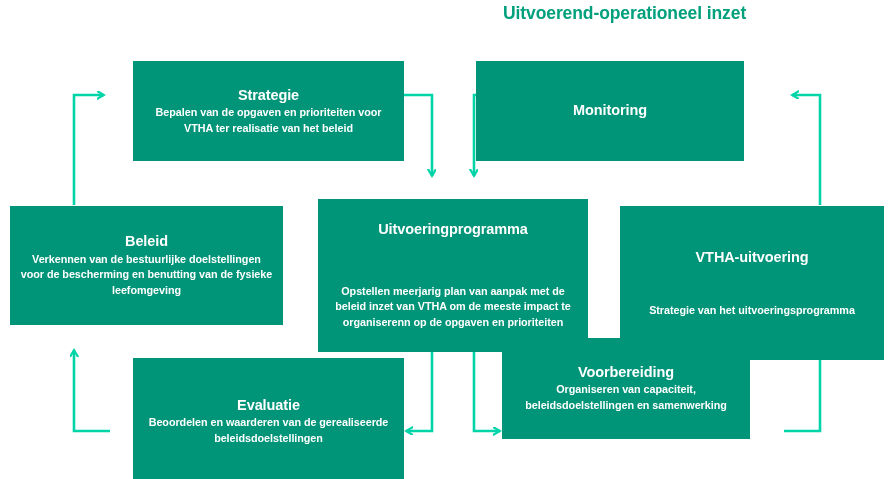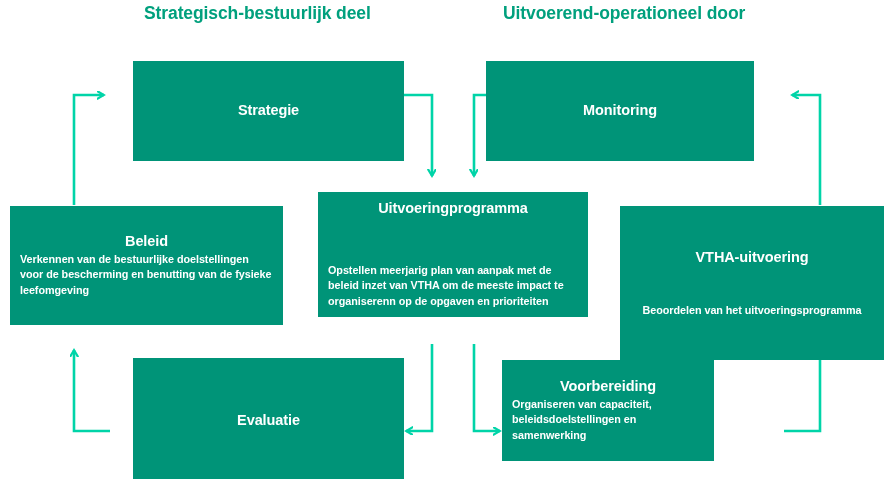--- a/index.html
+++ b/index.html
@@ -36,21 +36,21 @@
     white-space: nowrap;
   }
   .pbox {
     position: absolute;
     background: #009478;
     color: #ffffff;
     display: flex;
     flex-direction: column;
     align-items: center;
     justify-content: center;
-    text-align: left;
+    text-align: center;
     box-sizing: border-box;
     padding: 4px 10px;
   }
   .pbox .ttl {
     font-size: 14.5px;
     font-weight: bold;
     line-height: 1.25;
     margin-bottom: 1px;
     letter-spacing: -0.1px;
   }
@@ -110,48 +110,49 @@
 
     <g>
       <path d="M110,431 L74,431 L74,350" fill="none" stroke="#00d4a8" stroke-width="2.6" stroke-linecap="butt" stroke-linejoin="miter" marker-end="url(#ah-up)"></path>
     </g>
 
     <g>
       <path d="M784,431 L820,431 L820,350" fill="none" stroke="#00d4a8" stroke-width="2.6" stroke-linecap="butt" stroke-linejoin="miter" marker-end="url(#ah-up)"></path>
     </g>
   </svg>
 
-  <div class="col-title" style="left:144px; top:3px;">Strategisch-bestuurlijk deel</div>
-  <div class="col-title" style="left:503px; top:3px;">Uitvoerend-operationeel door</div>
+  <div class="col-title" style="left:503px; top:3px;">Uitvoerend-operationeel inzet</div>
 
   <div class="pbox" style="left:133px; top:61px; width:271px; height:100px;">
     <div class="ttl">Strategie</div>
+    <div class="dsc">Bepalen van de opgaven en prioriteiten voor VTHA ter realisatie van het beleid</div>
   </div>
 
-  <div class="pbox" style="left:486px; top:61px; width:268px; height:100px;">
+  <div class="pbox" style="left:476px; top:61px; width:268px; height:100px;">
     <div class="ttl">Monitoring</div>
   </div>
 
   <div class="pbox" style="left:10px; top:206px; width:273px; height:119px;">
     <div class="ttl">Beleid</div>
     <div class="dsc">Verkennen van de bestuurlijke doelstellingen voor de bescherming en benutting van de fysieke leefomgeving</div>
   </div>
 
-  <div class="pbox wide-desc" style="left:318px; top:192px; width:270px; height:125px;gap:44px;">
+  <div class="pbox wide-desc" style="left:318px; top:199px; width:270px; height:153px;gap:44px;">
     <div class="ttl">Uitvoeringprogramma</div>
     <div class="dsc">Opstellen meerjarig plan van aanpak met de beleid inzet van VTHA om de meeste impact te organiserenn op de opgaven en prioriteiten</div>
   </div>
 
   <div class="pbox" style="left:620px; top:206px; width:264px; height:154px;gap:36px;">
     <div class="ttl">VTHA-uitvoering</div>
-    <div class="dsc">Beoordelen van het uitvoeringsprogramma</div>
+    <div class="dsc">Strategie van het uitvoeringsprogramma</div>
   </div>
 
   <div class="pbox" style="left:133px; top:358px; width:271px; height:126px;">
     <div class="ttl">Evaluatie</div>
+    <div class="dsc">Beoordelen en waarderen van de gerealiseerde beleidsdoelstellingen</div>
   </div>
 
-  <div class="pbox" style="left:502px; top:360px; width:212px; height:101px;">
+  <div class="pbox" style="left:502px; top:338px; width:248px; height:101px;">
     <div class="ttl">Voorbereiding</div>
     <div class="dsc">Organiseren van capaciteit, beleidsdoelstellingen en samenwerking</div>
   </div>
 
 </div>
 
 </body></html>

